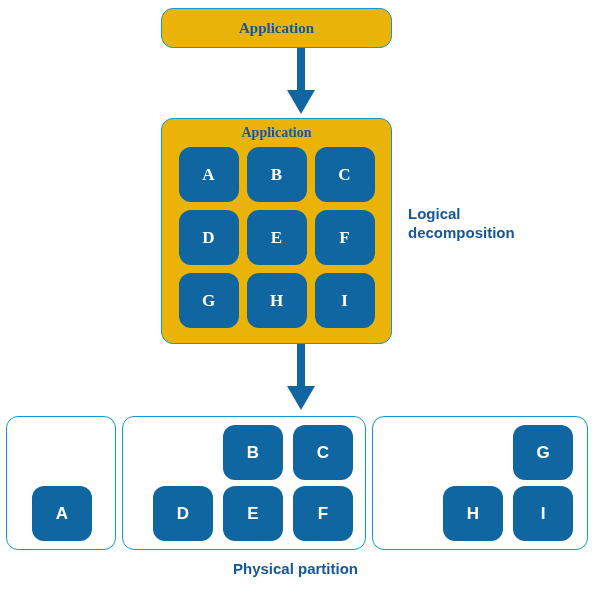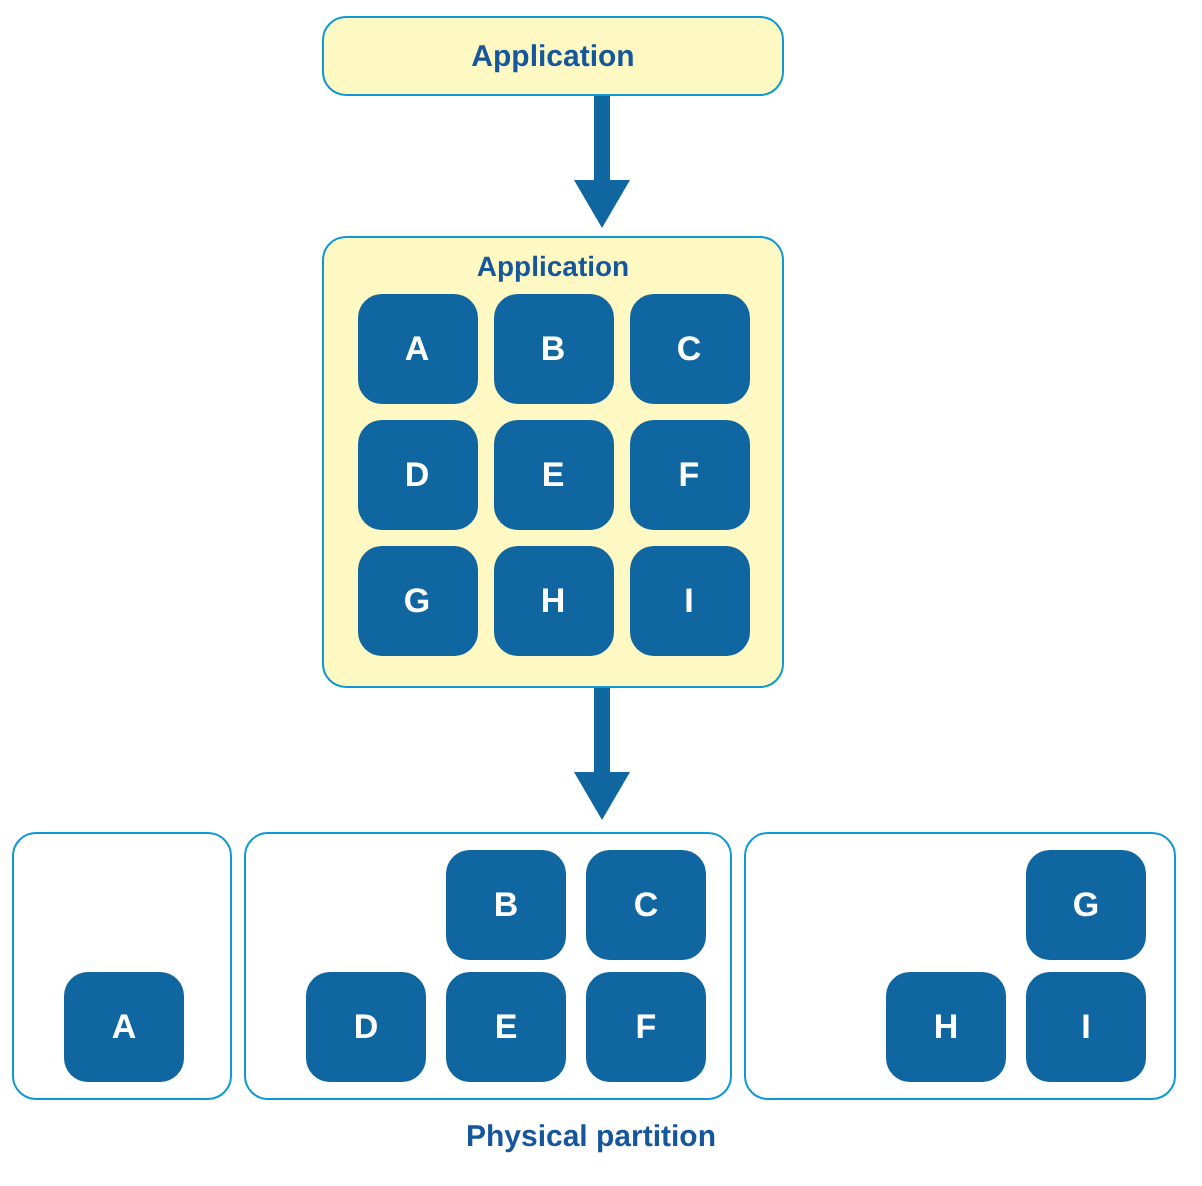--- a/index.html
+++ b/index.html
@@ -7,21 +7,22 @@
     font-family: "Segoe UI", Arial, sans-serif;
     background: #fff;
     width: 601px;
     height: 593px;
     position: relative;
   }
   .box {
     border: 1.5px solid #0f98d6;
     border-radius: 12px;
     position: absolute;
-    background: #fef9c3;
+    background: #eab308;
+    font-family: Liberation Serif, serif;
   }
   .top-app {
     left: 161px;
     top: 8px;
     width: 231px;
     height: 40px;
     display: flex;
     align-items: center;
     justify-content: center;
   }
@@ -154,20 +155,22 @@
     <div class="tile">D</div>
     <div class="tile">E</div>
     <div class="tile">F</div>
     <div class="tile">G</div>
     <div class="tile">H</div>
     <div class="tile">I</div>
   </div>
 </div>
 
 <div class="side-label">
+  <div>Logical</div>
+  <div>decomposition</div>
 </div>
 
 <svg class="arrow" style="top:344px" width="36" height="70">
   <line x1="18" y1="0" x2="18" y2="45" stroke="#1066a0" stroke-width="8"></line>
   <polygon points="4,42 32,42 18,66" fill="#1066a0"></polygon>
 </svg>
 
 <div class="phys-row">
   <div class="phys-box pb1">
     <div class="ptile" style="left:25px; top:69px">A</div>

